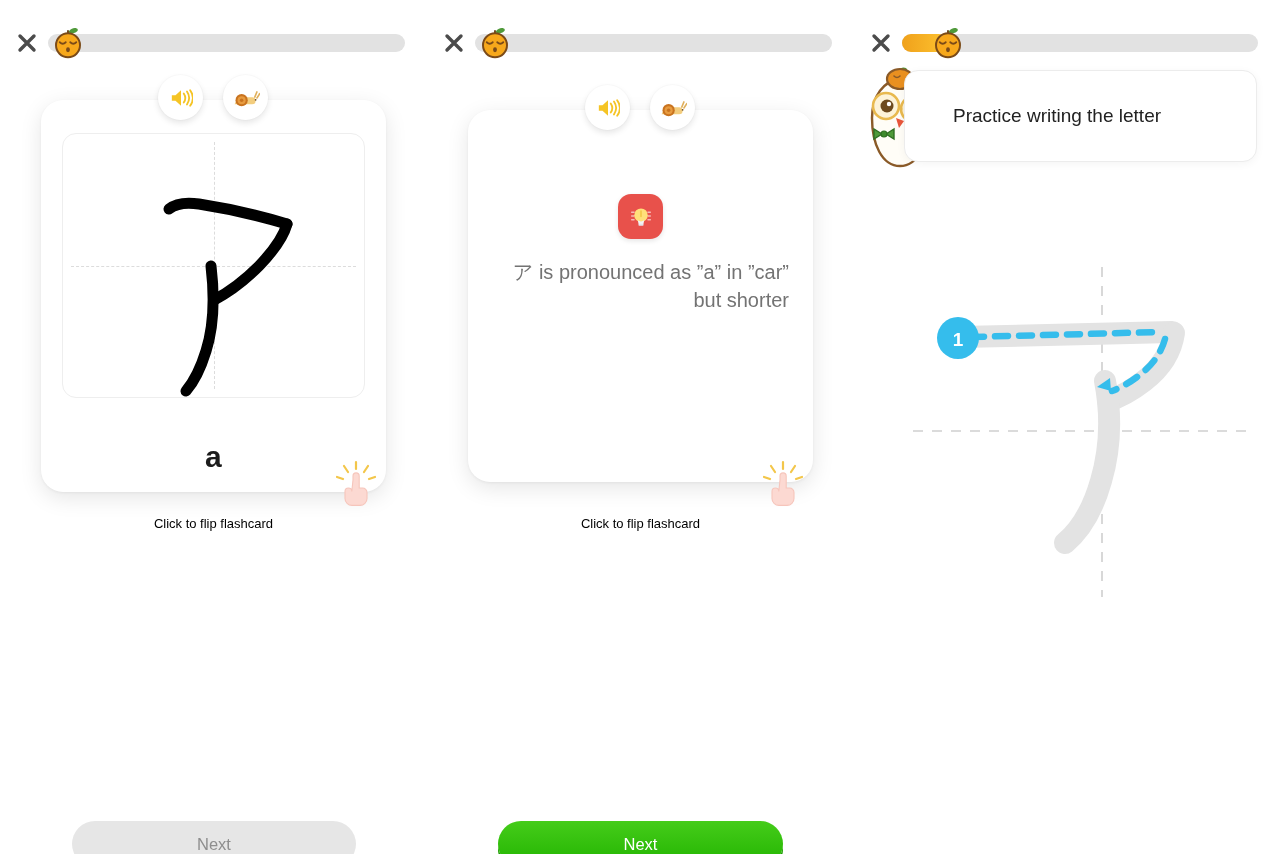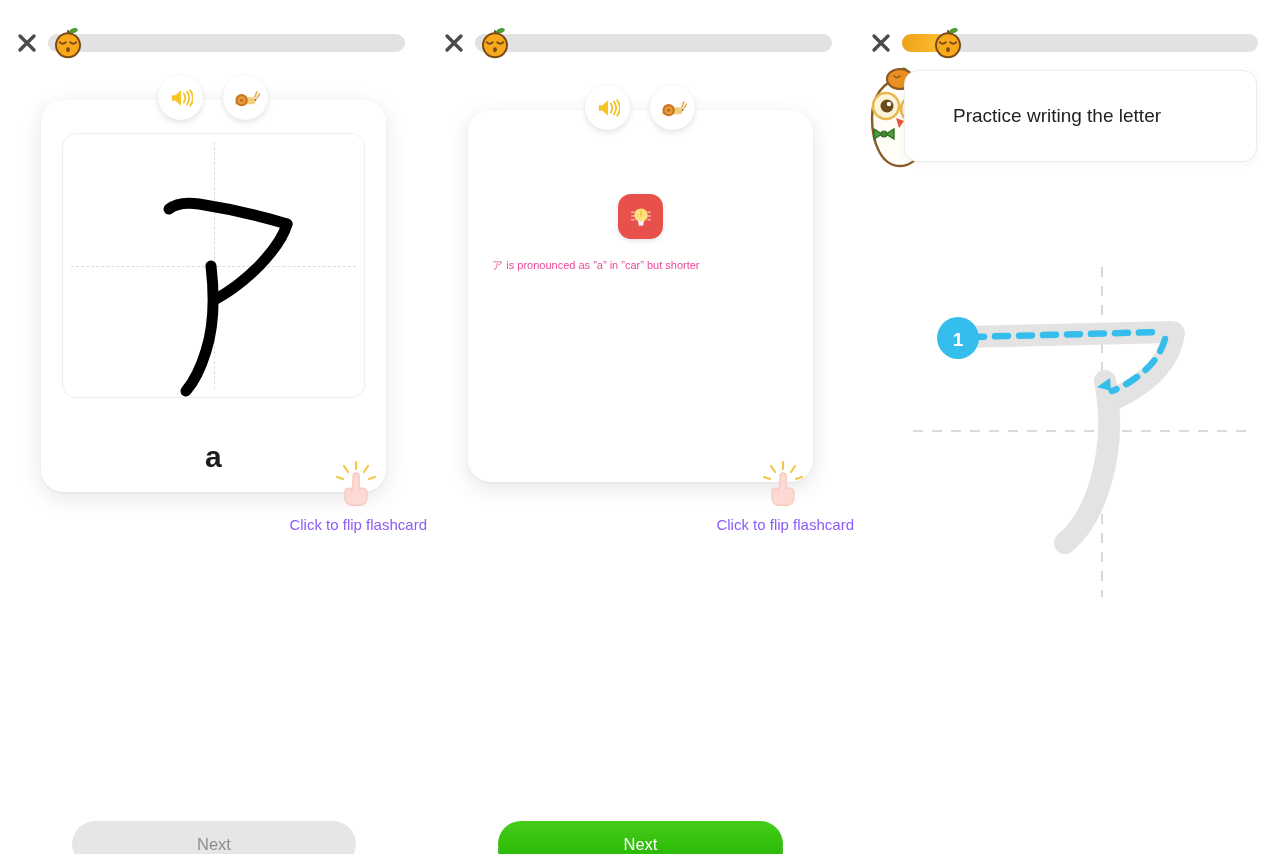--- a/index.html
+++ b/index.html
@@ -65,34 +65,34 @@
     overflow: hidden;
   }
   .vline, .hline { position: absolute; }
   .romaji {
     position: absolute; width: 100%; text-align: center;
     font-size: 30px; font-weight: 700; color: #1c1c1c;
     letter-spacing: 0.5px;
   }
   .tap-hint { position: absolute; width: 40px; height: 42px; }
   .flip-label {
-    position: absolute; width: 100%; text-align: right;
-    font-size: 15px; color: #8b5cf6;
+    position: absolute; width: 100%; text-align: center;
+    font-size: 13px; color: #000000;
   }
 
   
   .tip-icon {
     position: absolute; width: 45px; height: 45px; border-radius: 13px;
     background: #e8514b;
     display: flex; align-items: center; justify-content: center;
     box-shadow: 0 2px 5px rgba(0,0,0,0.10);
   }
   .tip-text {
-    position: absolute; text-align: left; font-size: 11px;
-    color: #ec4899; line-height: 1.42;
+    position: absolute; text-align: right; font-size: 20px;
+    color: #737373; line-height: 1.42;
   }
 
   
   .teacher { position: absolute; width: 92px; height: 110px; }
   .bubble-card {
     position: absolute;
     background: #ffffff; border: 1px solid #ececec; border-radius: 14px;
     box-shadow: 0 2px 8px rgba(0,0,0,0.045);
     display: flex; align-items: center;
   }

